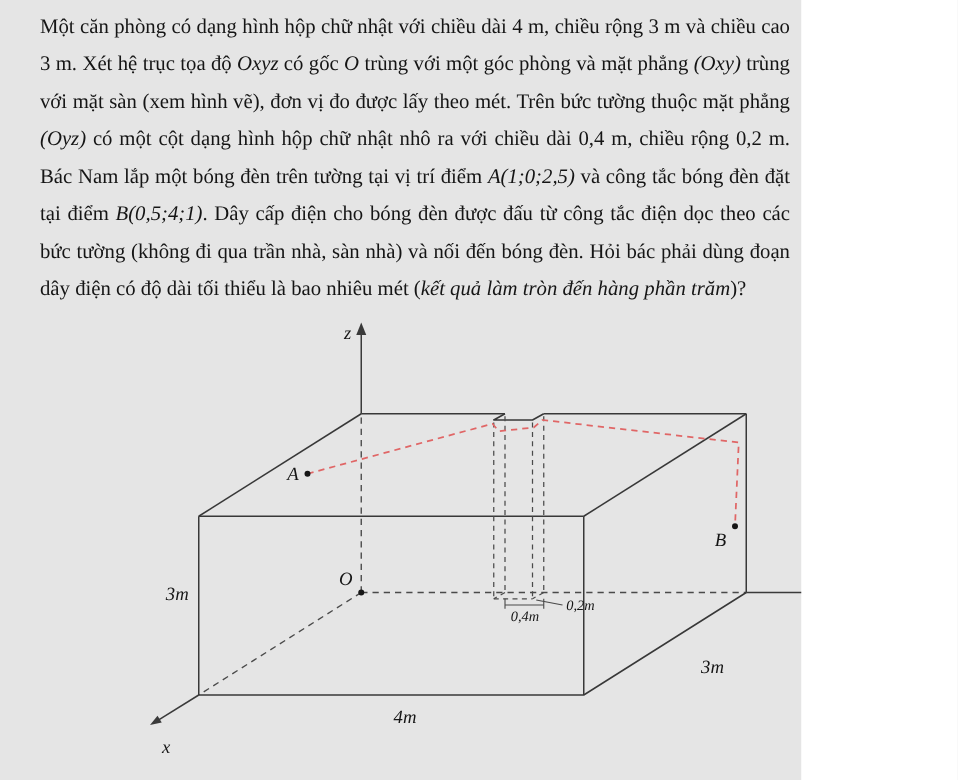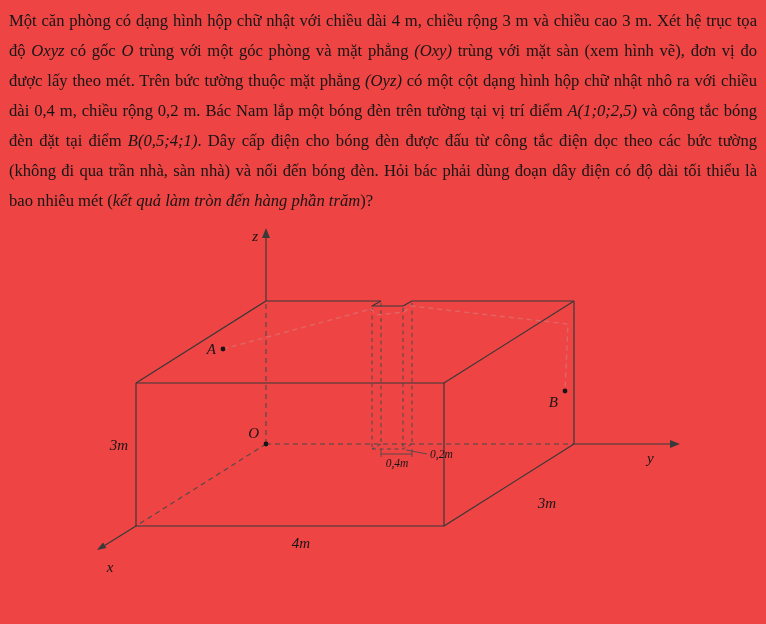--- a/index.html
+++ b/index.html
@@ -1,18 +1,18 @@
 <!DOCTYPE html>
 <html><head>
 <meta charset="utf-8">
 <style>
   html,body { margin:0; padding:0; background:#ffffff; }
   .page {
-    width:766px; height:624px; overflow:hidden; background:#ef4444;
-    font-family:"Liberation Serif", serif; color:#151515;
+    width:618px; height:624px; overflow:hidden; background:#e5e5e5;
+    font-family:"Liberation Serif", serif; color:#151515;padding-left:23px;
   }
   .problem-text {
     margin:0; padding:6px 9px 0 9px;
     font-size:16.6px; line-height:30px; text-align:justify;
   }
   .seg-math, .seg-italic { font-style:italic; }
   .figure { position:relative; }
   .figure svg { display:block; }
   svg text { font-family:"Liberation Serif", serif; fill:#151515; }
   .lbl   { font-size:15px; font-style:italic; }

